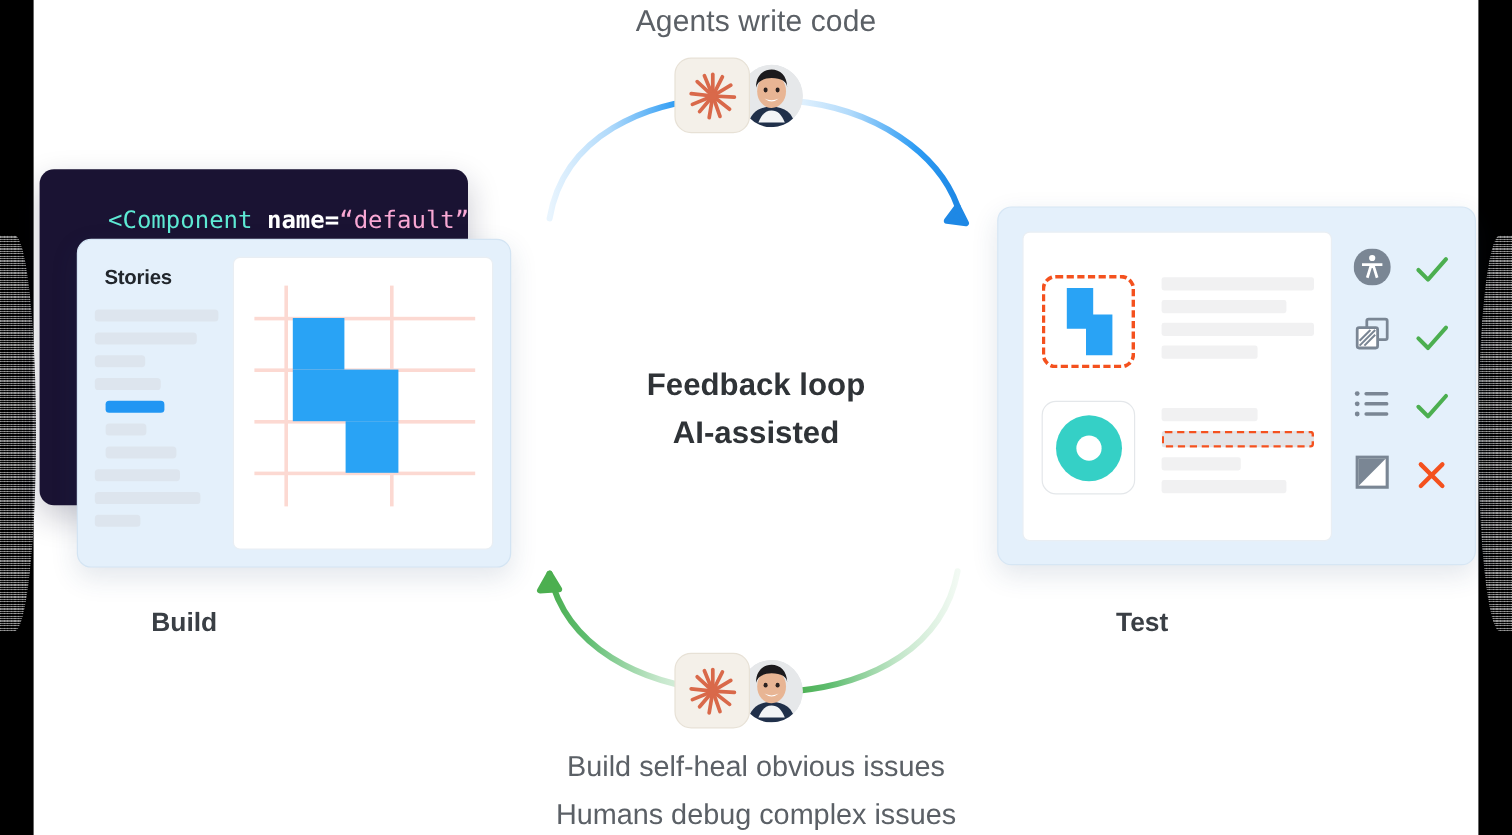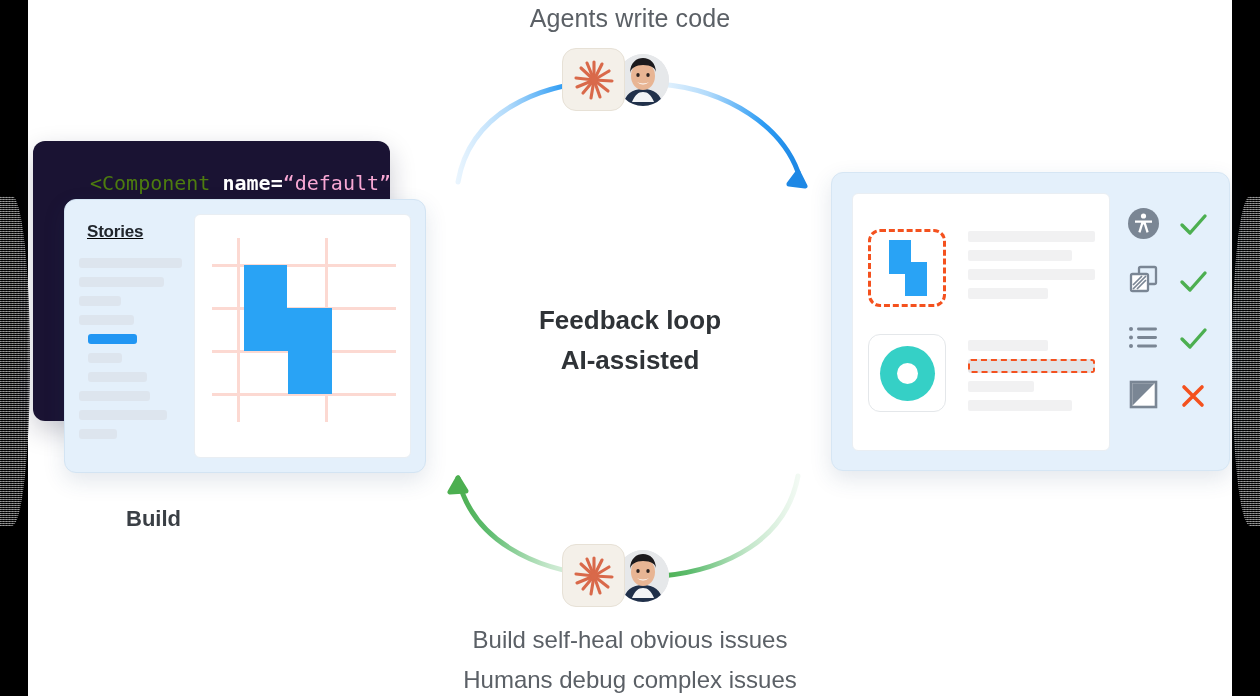--- a/index.html
+++ b/index.html
@@ -79,35 +79,35 @@
     width: 357px; height: 280px;
     background: #1a1333; border-radius: 12px;
     box-shadow: 0 10px 26px rgba(20,18,48,.22);
     overflow: hidden;
     font-family: "DejaVu Sans Mono", monospace;
   }
   .code-line { position: absolute; white-space: pre; font-size: 20px; }
   .code-line.l1 { left: 57px; top: 30px; }
   .code-line.l2 { left: 37px; top: 58px; }
   .code-line.l3 { left: 37px; top: 227px; }
-  .tok-tag  { color: #4d7c0f; }
+  .tok-tag  { color: #5eead4; }
   .tok-attr { color: #ffffff; font-weight: bold; }
   .tok-str  { color: #f9a8d4; }
 
   
   .stories-panel {
     position: absolute; left: 64px; top: 199px;
     width: 362px; height: 274px;
     background: #e4f0fb; border-radius: 12px;
     border: 1px solid #d3e4f3;
     box-shadow: 0 8px 22px rgba(40,70,110,.13);
     padding: 14px;
     display: flex; gap: 12px;
   }
-  .stories-sidebar { width: 103px; flex: none; text-decoration: underline; }
+  .stories-sidebar { width: 103px; flex: none; }
   .stories-title {
     font-size: 17px; font-weight: bold; color: #21262c;
     margin: 8px 0 16px 8px; letter-spacing: -.2px;
   }
   .skel { height: 10px; border-radius: 3px; background: #dde5ee; margin-bottom: 9px; }
   .skel.sel { background: #2196f3; }
   .stories-preview {
     flex: 1; background: #fff; border: 1px solid #e9eef3;
     border-radius: 6px; position: relative; overflow: hidden;
   }
@@ -198,20 +198,21 @@
     <div>Feedback loop</div>
     <div>AI-assisted</div>
   </div>
 
   <div class="lbl-bottom">
     <div>Build self-heal obvious issues</div>
     <div>Humans debug complex issues</div>
   </div>
 
   <div class="stage-label build">Build</div>
+  <div class="stage-label test">Test</div>
 
   <div class="cluster top">
     <div class="agent-tile">
       <svg width="42" height="42" viewBox="0 0 42 42" aria-hidden="true">
         <g stroke="#d9694a" stroke-width="3.1" stroke-linecap="round">
           <line x1="21" y1="21" x2="21" y2="3"></line>
           <line x1="21" y1="21" x2="29" y2="5"></line>
           <line x1="21" y1="21" x2="36" y2="12"></line>
           <line x1="21" y1="21" x2="39" y2="22"></line>
           <line x1="21" y1="21" x2="35" y2="32"></line>

